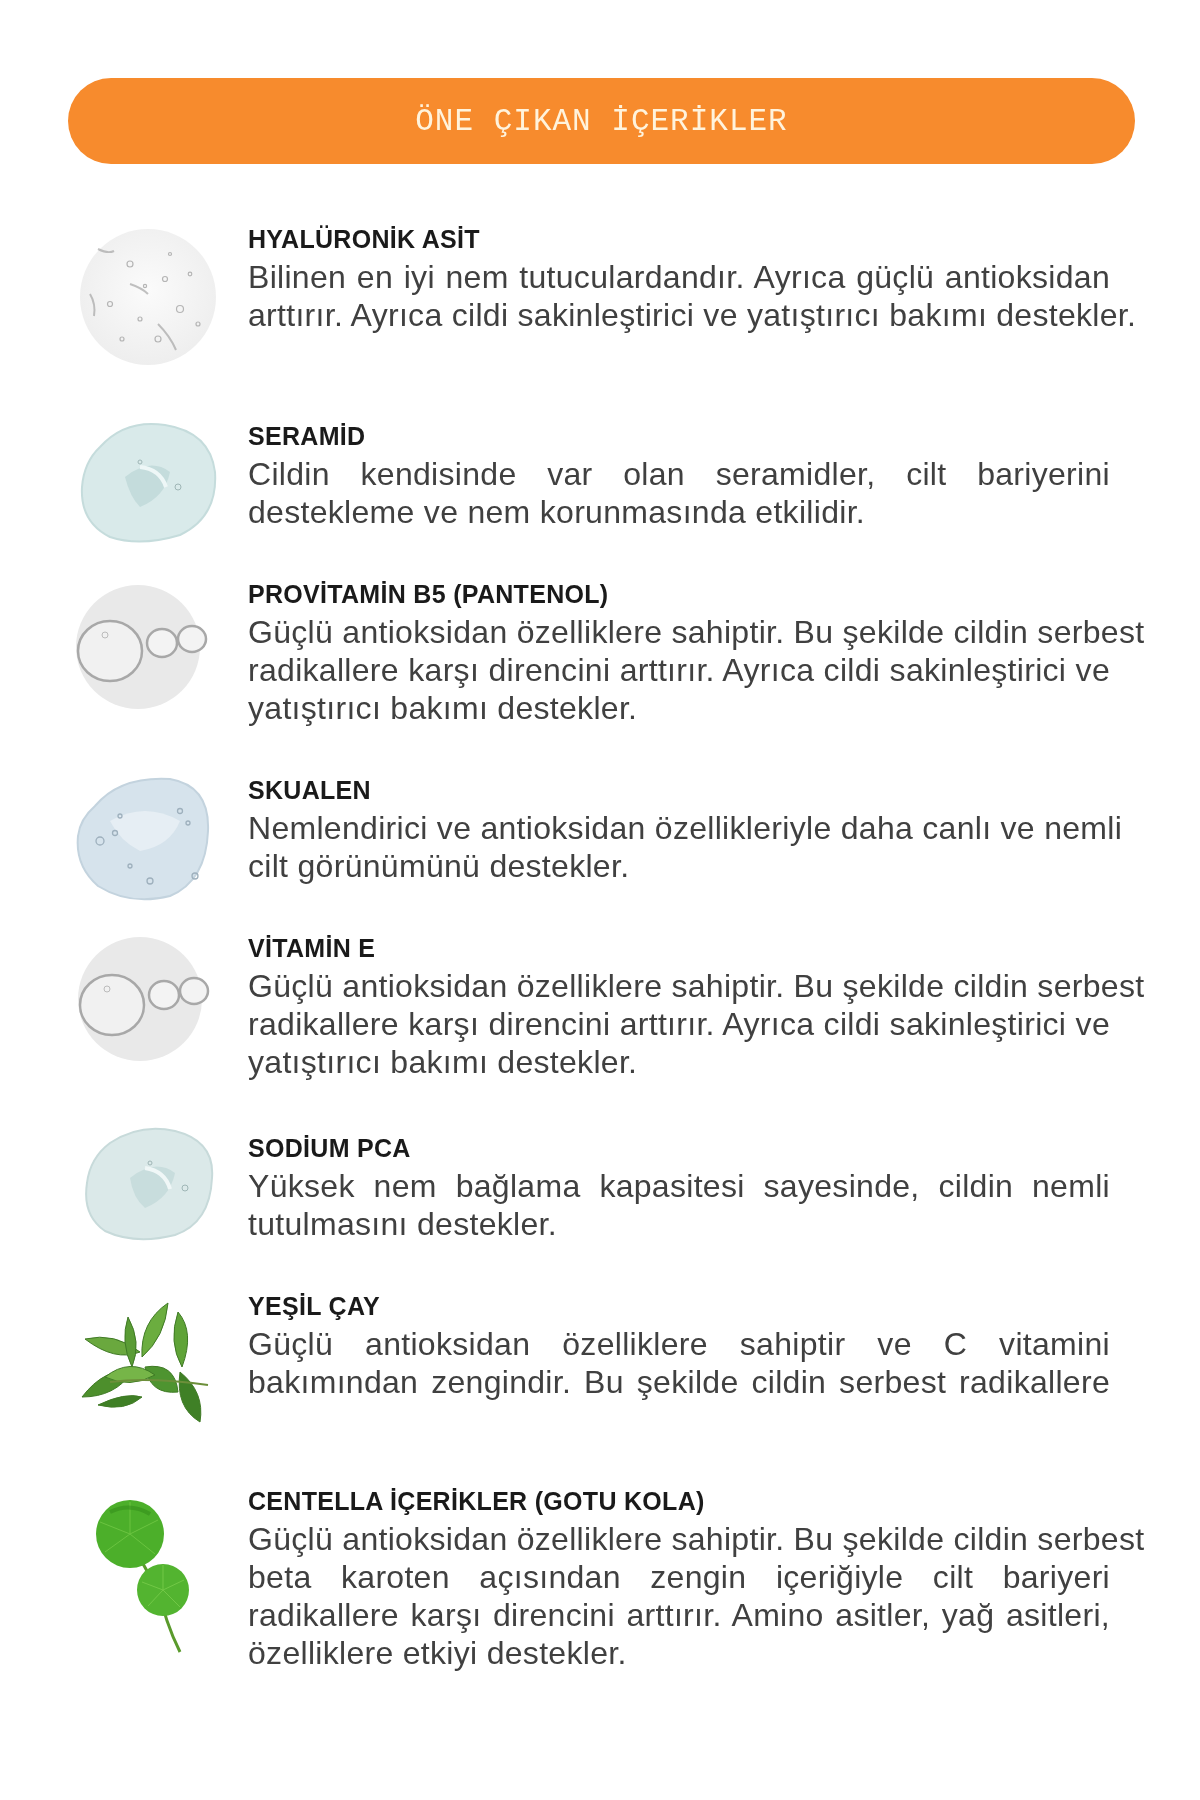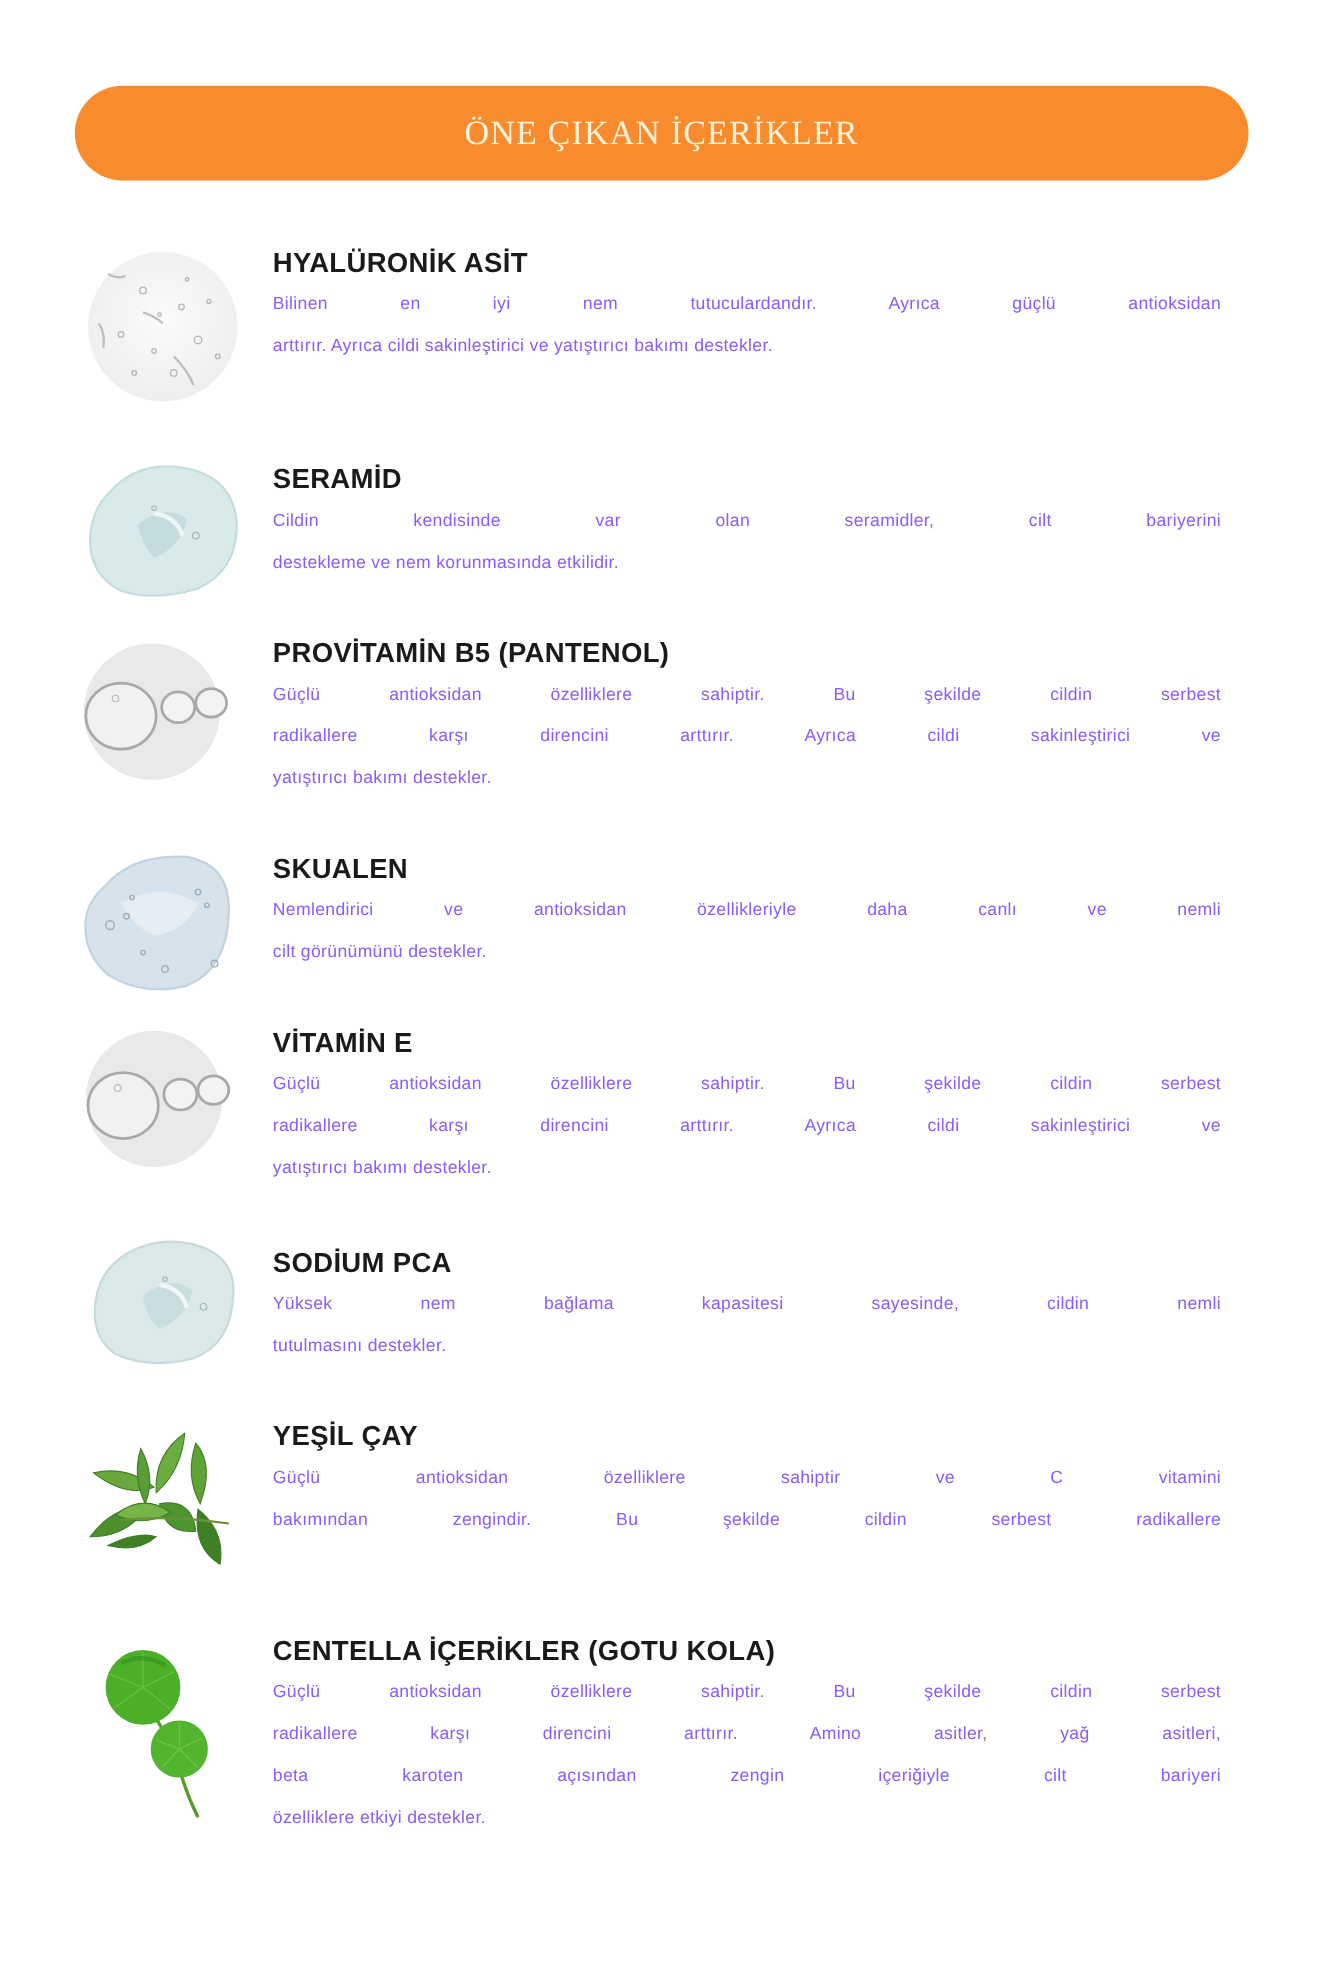--- a/index.html
+++ b/index.html
@@ -1,23 +1,23 @@
 <!DOCTYPE html>
 <html><head>
 <meta charset="utf-8">
 <style>
   html, body { margin: 0; padding: 0; background: #ffffff; }
   body { width: 1200px; height: 1800px; position: relative; overflow: hidden; font-family: "Liberation Sans", sans-serif; color: #1f1f1f; }
   .banner { position: absolute; left: 68px; top: 78px; width: 1067px; height: 86px; border-radius: 43px; background: #F78B2D; display: flex; align-items: center; justify-content: center; }
-  .banner-title { color: #FFF3DC; font-size: 31px; letter-spacing: 1px; font-family: Liberation Serif, serif; }
+  .banner-title { color: #FFF3DC; font-size: 31px; letter-spacing: 1px; font-family: Liberation Mono, monospace; }
   .section { position: absolute; left: 0; width: 1200px; }
   .thumb { position: absolute; left: 70px; width: 150px; height: 150px; }
   .text-col { position: absolute; left: 248px; width: 862px; }
   .heading { font-size: 25px; font-weight: bold; line-height: 38px; color: #1a1a1a; letter-spacing: 0.3px; white-space: nowrap; }
-  .body-line { font-size: 16px; line-height: 38px; color: #8b5cf6; white-space: nowrap; text-align: justify; text-align-last: justify; letter-spacing: 0.3px; }
+  .body-line { font-size: 32px; line-height: 38px; color: #404040; white-space: nowrap; text-align: justify; text-align-last: justify; letter-spacing: 0.3px; }
   .body-line.last { text-align: right; text-align-last: left; }
   svg { display: block; }
 </style>
 </head>
 <body>
 
 <div class="banner">
   <span class="banner-title">ÖNE ÇIKAN İÇERİKLER</span>
 </div>
 
@@ -185,17 +185,17 @@
       <circle cx="60" cy="42" r="34" fill="#4caf2a"></circle>
       <path d="M60 42 L60 10 M60 42 L30 30 M60 42 L88 28 M60 42 L35 60 M60 42 L85 62" stroke="#7fd14f" stroke-width="1" opacity="0.6"></path>
       <circle cx="93" cy="98" r="26" fill="#53b430"></circle>
       <path d="M93 98 L93 73 M93 98 L72 90 M93 98 L114 88 M93 98 L78 114 M93 98 L110 115" stroke="#86d555" stroke-width="1" opacity="0.6"></path>
       <path d="M40 20 Q60 10 80 22" stroke="#2f8a17" stroke-width="4" fill="none" opacity="0.5"></path>
     </svg>
   </div>
   <div class="text-col">
     <div class="heading">CENTELLA İÇERİKLER (GOTU KOLA)</div>
     <div class="body-line">Güçlü antioksidan özelliklere sahiptir. Bu şekilde cildin serbest</div>
+    <div class="body-line">beta karoten açısından zengin içeriğiyle cilt bariyeri</div>
     <div class="body-line">radikallere karşı direncini arttırır. Amino asitler, yağ asitleri,</div>
-    <div class="body-line">beta karoten açısından zengin içeriğiyle cilt bariyeri</div>
     <div class="body-line last">özelliklere etkiyi destekler.</div>
   </div>
 </div>
 
 </body></html>

